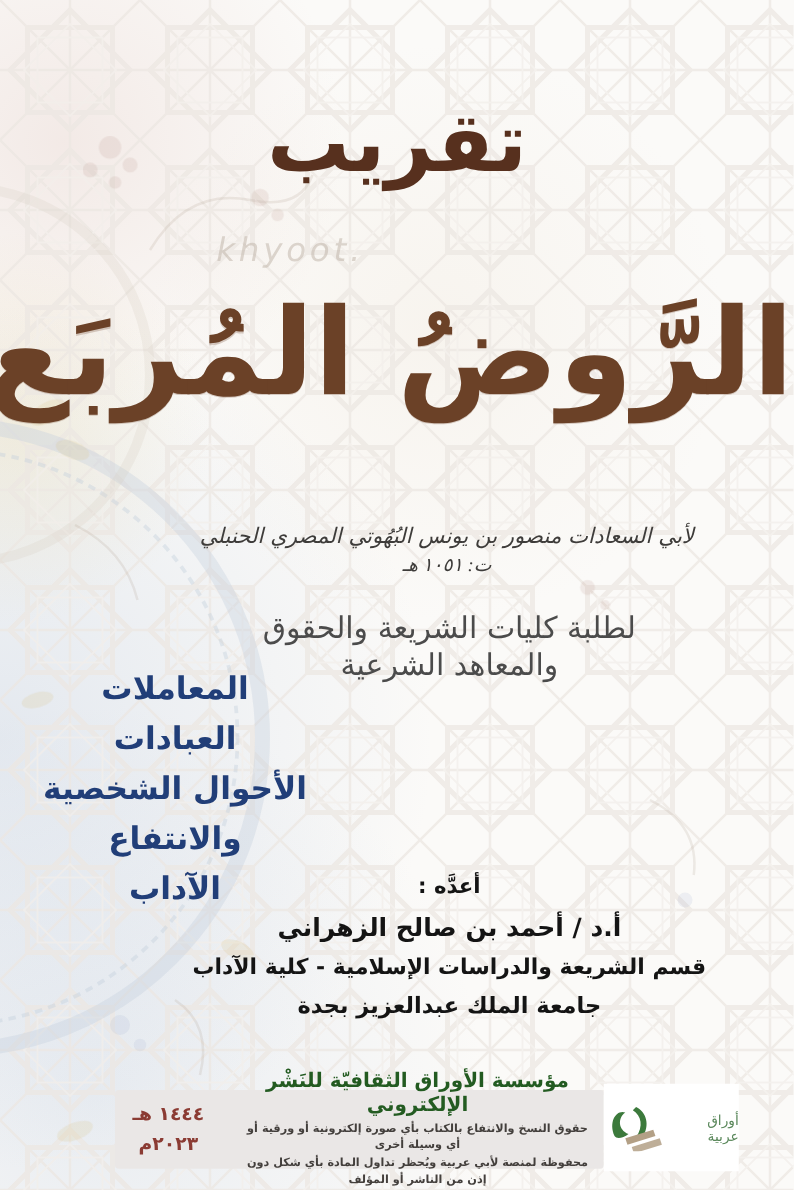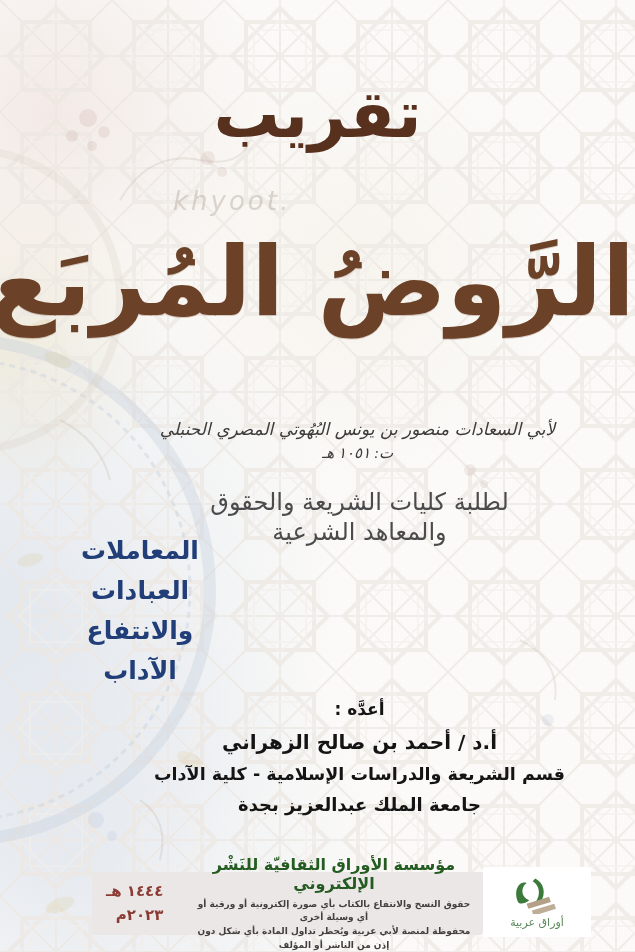--- a/index.html
+++ b/index.html
@@ -63,37 +63,37 @@
   .prepared .lbl{font-size:17px;font-weight:bold;margin-bottom:11px;}
   .prepared .name{font-size:20px;font-weight:bold;margin-bottom:10px;}
   .prepared .dept{font-size:17.5px;font-weight:bold;margin-bottom:10px;}
   .prepared .univ{font-size:18px;font-weight:bold;}
   .footer-band{
     position:absolute;left:92px;top:872px;width:391px;height:63px;
     background:#eae7e6;border-radius:3px;
   }
   .years{
     position:absolute;left:14px;top:50%;transform:translateY(-50%);
-    direction:rtl;text-align:right;
+    direction:rtl;text-align:center;
     color:#8b3b33;font-weight:bold;font-size:15px;line-height:1.65;
   }
   .publisher{
     position:absolute;left:86px;right:8px;top:50%;transform:translateY(-50%);
     text-align:center;direction:rtl;margin-left:15px;
   }
   .publisher .ptitle{
     font-size:16px;font-weight:bold;color:#235b21;margin-bottom:5px;
   }
   .publisher .rights{
     font-size:9px;font-weight:bold;color:#433f3c;line-height:1.55;
   }
   .logo-box{
     position:absolute;left:483px;top:867px;width:108px;height:70px;
     background:#ffffff;
-    display:flex;flex-direction:column;align-items:center;justify-content:center;
+    display:flex;flex-direction:row;align-items:center;justify-content:center;
   }
   .logo-text{font-size:11px;color:#59875a;margin-top:2px;direction:rtl;}
 </style>
 </head>
 <body>
 
 <div class="cover">
 
   <svg class="bg-svg" width="635" height="952" viewBox="0 0 635 952" xmlns="http://www.w3.org/2000/svg">
     <defs>
@@ -161,20 +161,21 @@
   </div>
 
   <div class="audience">
     <div>لطلبة كليات الشريعة والحقوق</div>
     <div>والمعاهد الشرعية</div>
   </div>
 
   <ul class="topics">
     <li>المعاملات</li>
     <li>العبادات</li>
+    <li>الأحوال الشخصية</li>
     <li>والانتفاع</li>
     <li>الآداب</li>
   </ul>
 
   <div class="prepared">
     <div class="lbl">أعدَّه :</div>
     <div class="name">أ.د / أحمد بن صالح الزهراني</div>
     <div class="dept">قسم الشريعة والدراسات الإسلامية - كلية الآداب</div>
     <div class="univ">جامعة الملك عبدالعزيز بجدة</div>
   </div>

